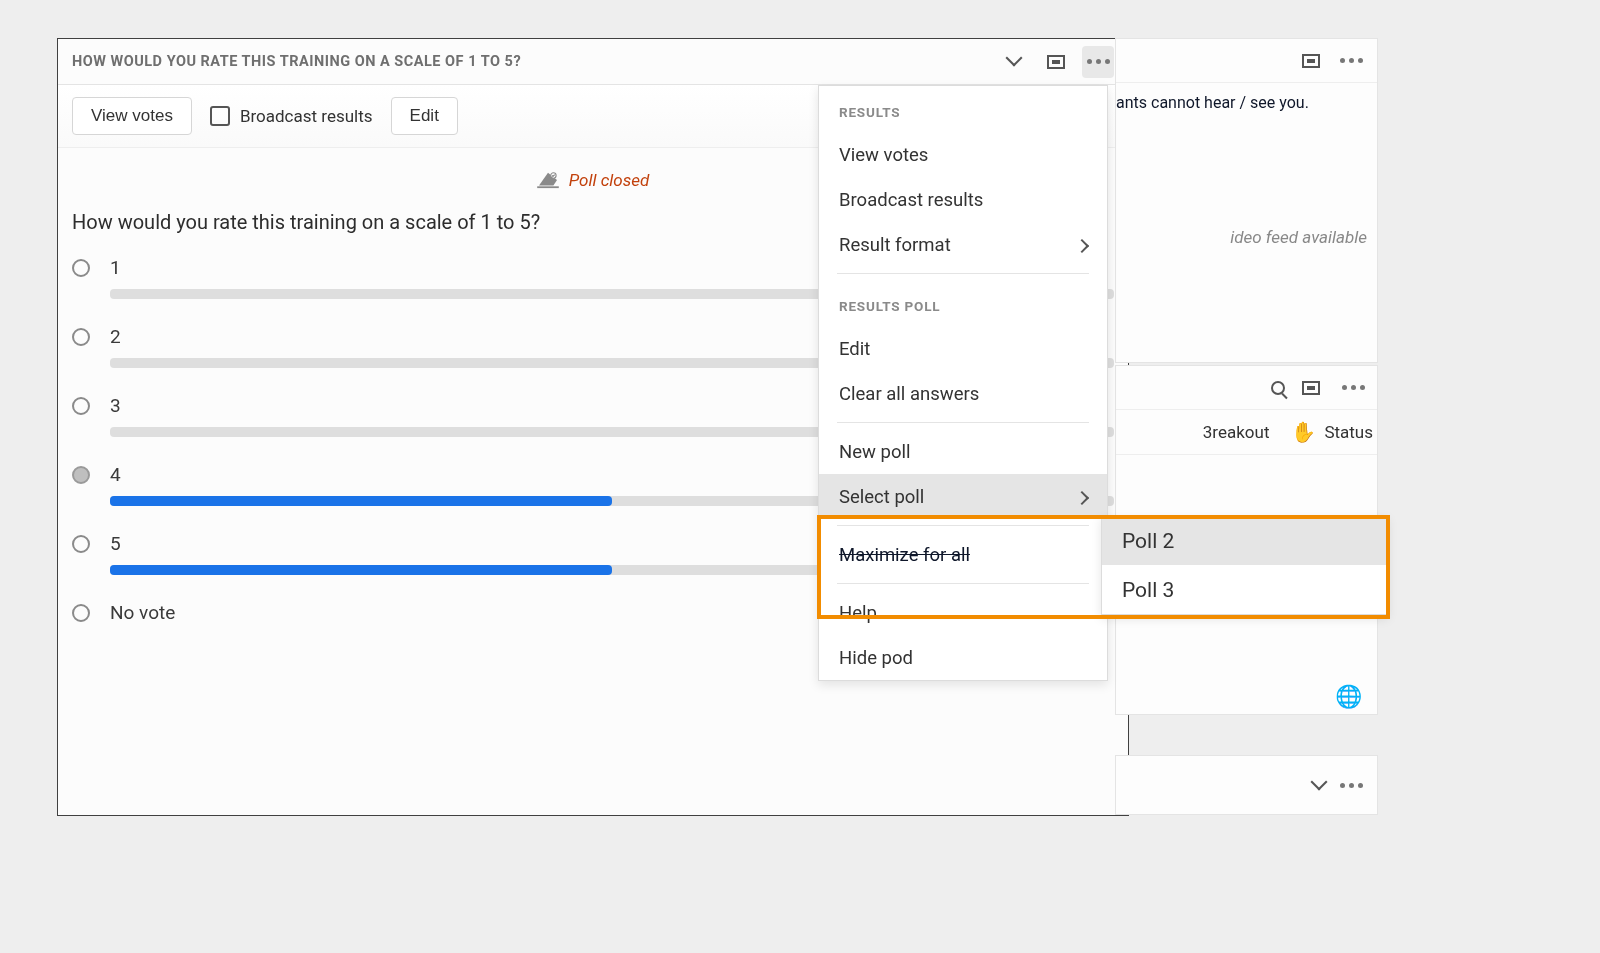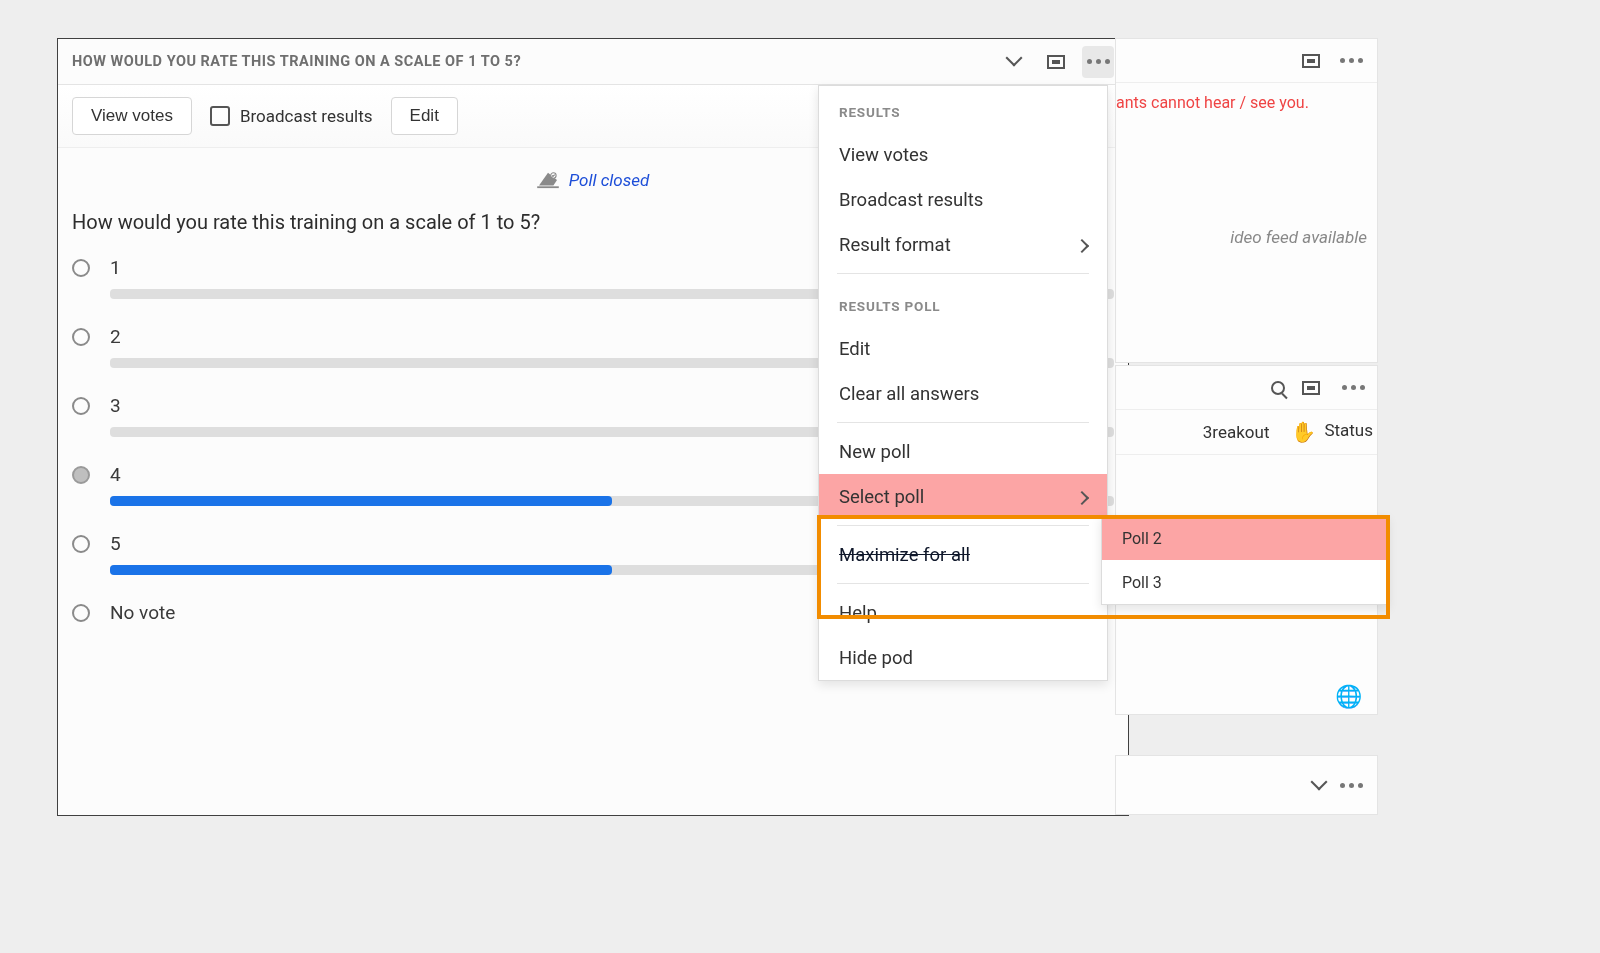--- a/index.html
+++ b/index.html
@@ -69,21 +69,21 @@
     cursor:pointer;
   }
 
   .check-wrap { display:flex; align-items:center; gap:10px; font-size:17px; color:#333;}
   .checkbox {
     width:20px;height:20px;border:2px solid #555;border-radius:3px;display:inline-block;
   }
 
   .closed-row{
     display:flex;align-items:center;justify-content:center;gap:10px;
-    color:#1d4ed8;font-style:italic;font-size:17px;
+    color:#c2410c;font-style:italic;font-size:17px;
     padding:22px 0 12px;
   }
   .poll-icon{ width:22px;height:18px; }
 
   .question { font-size:20px; padding: 8px 14px 22px; color:#2d2d2d;}
 
   .options { padding:0 14px 10px; }
   .opt { display:flex; flex-direction:column; margin-bottom:26px;}
   .opt-row { display:flex; align-items:center; gap:20px; }
   .radio {
@@ -112,39 +112,39 @@
   }
   .menu-section-label{
     font-size:13.5px;font-weight:700;letter-spacing:.8px;color:#8a8a8a;
     padding: 18px 20px 12px;
   }
   .menu-item{
     display:flex;align-items:center;justify-content:space-between;
     padding:11px 20px;font-size:18.5px;color:#333;cursor:pointer;
     border-top:1px solid transparent;
   }
-  .menu-item.hover{ background:#fca5a5;}
+  .menu-item.hover{ background:#e5e5e5;}
   .menu-sep{ height:1px;background:#e4e4e4;margin:6px 18px;}
   .chevron-r::after{
     content:""; width:8px;height:8px;border-top:2px solid #555;border-right:2px solid #555;
     transform:rotate(45deg);display:inline-block;
   }
 
   
   .submenu{
     position:absolute;
     top:515px;
     left:1101px;
     width:287px;
     background:#fff;
     border:1px solid #dcdcdc;
     box-shadow:0 4px 10px rgba(0,0,0,.1);
     z-index:21;
   }
-  .submenu .menu-item{ padding:12px 20px; font-size:16px;}
+  .submenu .menu-item{ padding:12px 20px; font-size:21px;}
   .highlight{
     position:absolute;
     top:515px;
     left:817px;
     width:573px;
     height:104px;
     border:4px solid #f28c00;
     z-index:22;
     pointer-events:none;
   }
@@ -152,27 +152,27 @@
   
   .side-panel{
     position:absolute;
     left:1115px;
     width:263px;
     background:#fdfdfd;
     border:1px solid #e4e4e4;
   }
   .sp1{ top:38px; height:325px;}
   .sp-head{display:flex;justify-content:flex-end;align-items:center;gap:8px;height:44px;padding-right:10px;border-bottom:1px solid #eee;}
-  .sp-text{ font-size:16px;color:#ef4444;padding:10px 4px 0 0; text-align:left;}
+  .sp-text{ font-size:16px;color:#0f172a;padding:10px 4px 0 0; text-align:left;}
   .sp-text2{ font-size:17px;color:#888;font-style:italic;margin-top:115px;text-align:right;padding-right:10px;}
 
   .sp2{ top:365px; height:350px;}
   .sp2-head{display:flex;justify-content:flex-end;align-items:center;gap:10px;height:44px;padding-right:8px;border-bottom:1px solid #eee;}
   .sp2-tabs{display:flex;align-items:center;gap:22px;padding:10px 4px 10px 0;border-bottom:1px solid #eee;justify-content:flex-end;}
-  .tab-item{display:flex;align-items:flex-start;gap:8px;font-size:17px;color:#333;}
+  .tab-item{display:flex;align-items:center;gap:8px;font-size:17px;color:#333;}
   .hand-icon{font-size:20px;}
   .globe{position:absolute;right:14px;top:318px;font-size:22px;color:#555;}
 
   .sp3{ top:755px; height:60px;}
   .sp3-row{display:flex;justify-content:flex-end;align-items:center;height:58px;gap:10px;padding-right:10px;}
 
   
   .chev-down::after{content:"";width:10px;height:10px;border-right:2.5px solid #555;border-bottom:2.5px solid #555;transform:rotate(45deg);display:inline-block;margin-bottom:3px;}
   .fullscreen-icon{
     width:18px;height:14px;border:2.5px solid #555;position:relative;display:inline-block;

